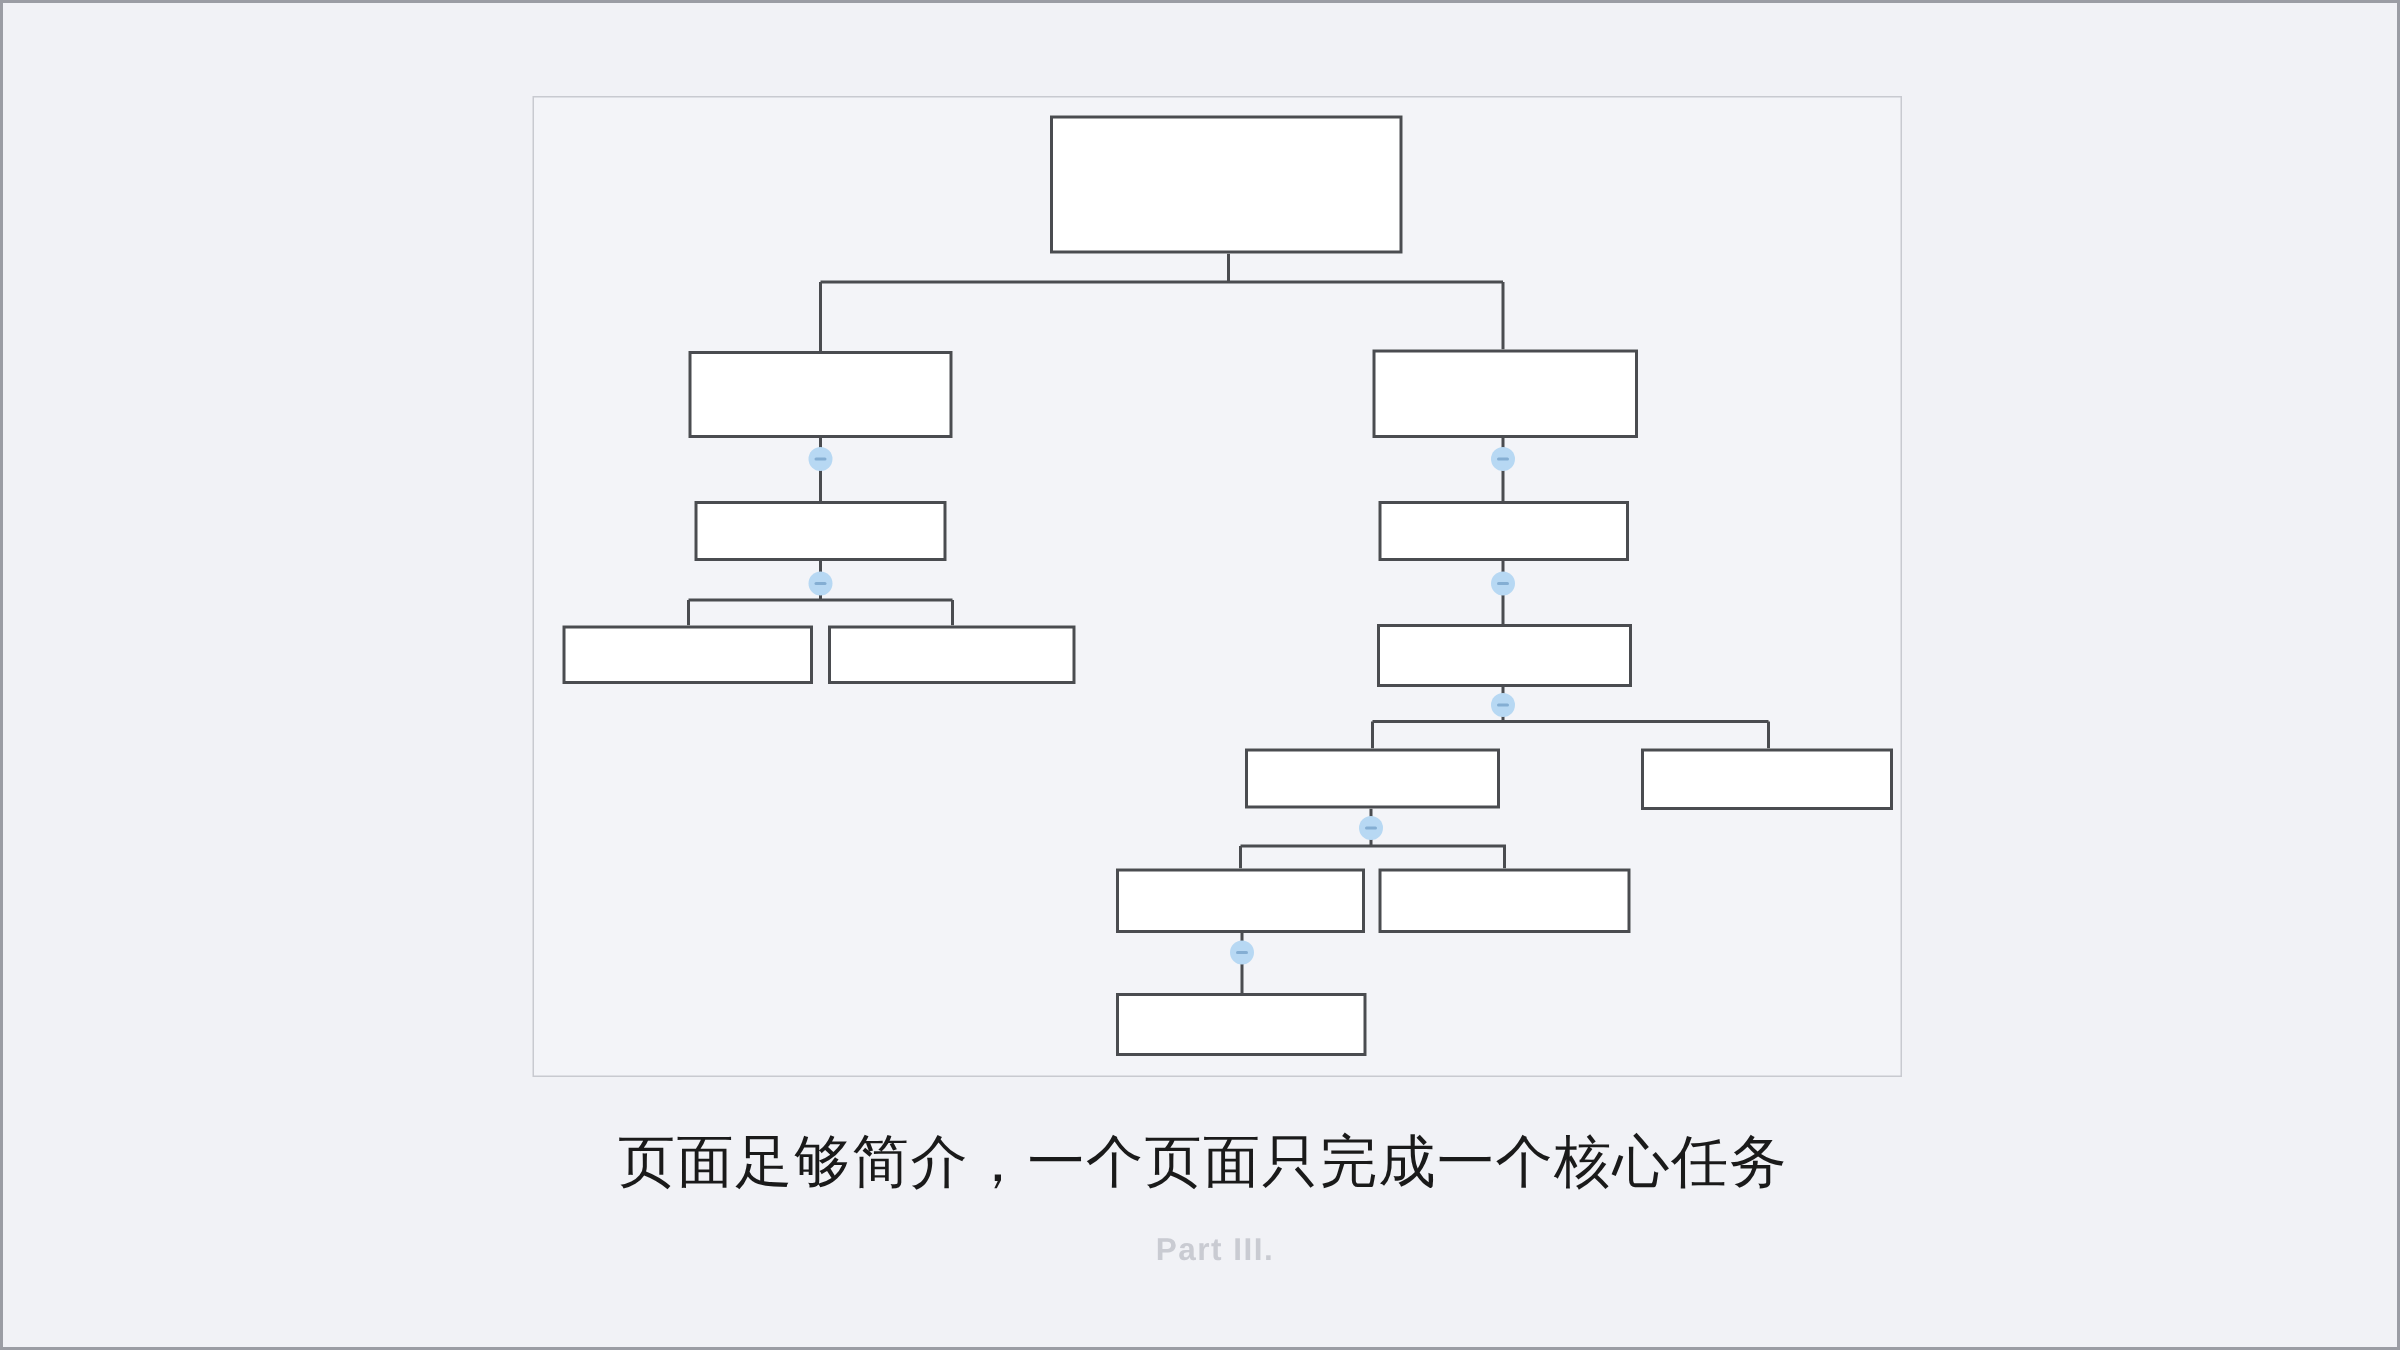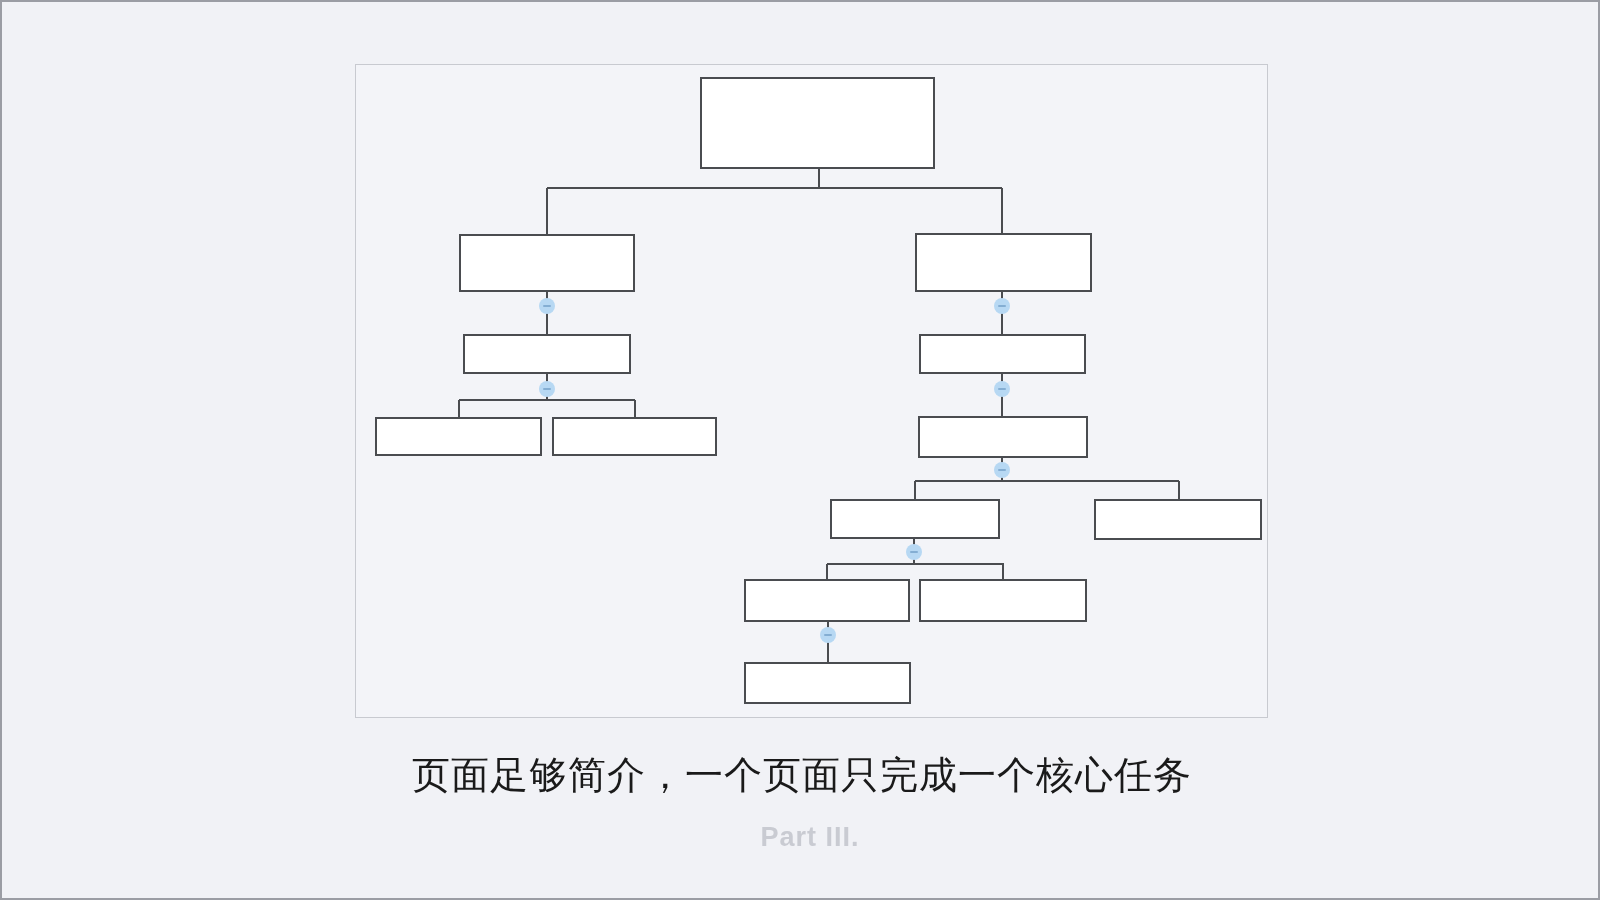--- a/index.html
+++ b/index.html
@@ -52,21 +52,21 @@
     line-height:1.1;
     color:#1a1a1a;
     letter-spacing:1px;
     white-space:nowrap;
   }
   .part{
     position:absolute;
     top:820px;
     left:808px;
     transform:translateX(-50%);
-    font-size:27px;
+    font-size:21px;
     font-weight:bold;
     letter-spacing:1px;
     color:#c9cbd2;
     white-space:nowrap;
   }
 </style>
 </head>
 <body>
 
 <div class="stage">

